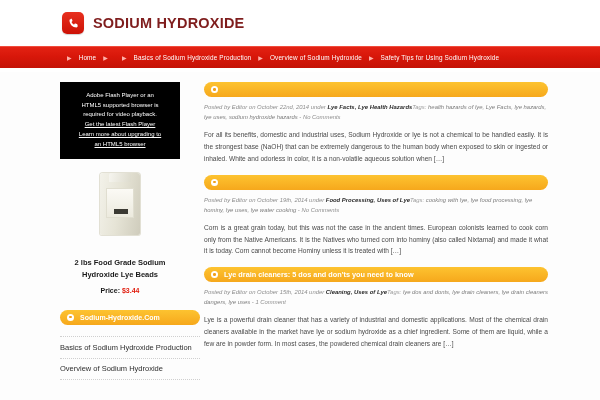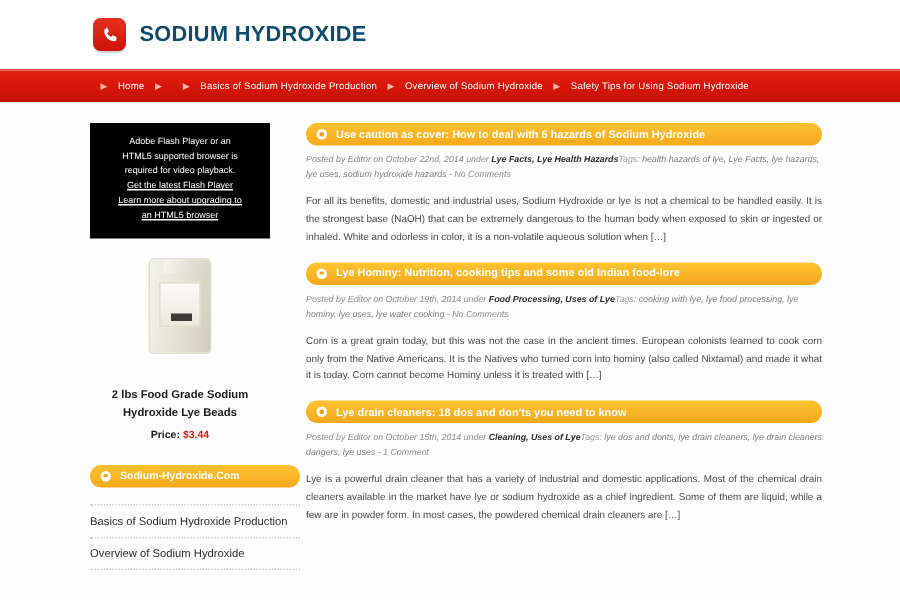--- a/index.html
+++ b/index.html
@@ -29,21 +29,21 @@
     width: 22px; height: 22px;
     border-radius: 5px;
     background: linear-gradient(180deg,#e8301f 0%, #cc1206 100%);
     display: flex; align-items: center; justify-content: center;
     flex: 0 0 auto;
     box-shadow: 0 1px 1px rgba(0,0,0,.18);
   }
   .logo-mark svg { display:block; }
   .site-title {
     margin-left: 9px;
-    color: #0c4a6e;
+    color: #7f1d1d;
     font-size: 14.5px;
     font-weight: bold;
     letter-spacing: .2px;
     white-space: nowrap;
   }
 
   
   .navbar {
     height: 22px;
     background: linear-gradient(180deg,#e32213 0%, #d8170a 45%, #c41206 100%);
@@ -320,47 +320,45 @@
 
     </div>
 
     <div class="content">
 
       <div class="post">
         <div class="post-title-bar">
           <span class="post-bullet">
               <i></i>
             </span>
-          <span class="post-title">Use caution as cover: How to deal with 6 hazards of Sodium Hydroxide</span>
         </div>
         <div class="post-meta">
           <span>Posted by Editor on October 22nd, 2014 under </span><span class="cat">Lye Facts, Lye Health Hazards</span><span class="taglabel">Tags: </span><span class="tags">health hazards of lye, Lye Facts, lye hazards, lye uses, sodium hydroxide hazards</span><span class="comments"> - No Comments</span>
         </div>
         <div class="post-excerpt">For all its benefits, domestic and industrial uses, Sodium Hydroxide or lye is not a chemical to be handled easily. It is the strongest base (NaOH) that can be extremely dangerous to the human body when exposed to skin or ingested or inhaled. White and odorless in color, it is a non-volatile aqueous solution when […]</div>
       </div>
 
       <div class="post">
         <div class="post-title-bar">
           <span class="post-bullet">
               <i></i>
             </span>
-          <span class="post-title">Lye Hominy: Nutrition, cooking tips and some old Indian food-lore</span>
         </div>
         <div class="post-meta">
           <span>Posted by Editor on October 19th, 2014 under </span><span class="cat">Food Processing, Uses of Lye</span><span class="taglabel">Tags: </span><span class="tags">cooking with lye, lye food processing, lye hominy, lye uses, lye water cooking</span><span class="comments"> - No Comments</span>
         </div>
         <div class="post-excerpt">Corn is a great grain today, but this was not the case in the ancient times. European colonists learned to cook corn only from the Native Americans. It is the Natives who turned corn into hominy (also called Nixtamal) and made it what it is today. Corn cannot become Hominy unless it is treated with […]</div>
       </div>
 
       <div class="post">
         <div class="post-title-bar">
           <span class="post-bullet">
               <i></i>
             </span>
-          <span class="post-title">Lye drain cleaners: 18 dos and don'ts you need to know</span>
+          <span class="post-title">Lye drain cleaners: 5 dos and don'ts you need to know</span>
         </div>
         <div class="post-meta">
           <span>Posted by Editor on October 15th, 2014 under </span><span class="cat">Cleaning, Uses of Lye</span><span class="taglabel">Tags: </span><span class="tags">lye dos and donts, lye drain cleaners, lye drain cleaners dangers, lye uses</span><span class="comments"> - 1 Comment</span>
         </div>
         <div class="post-excerpt">Lye is a powerful drain cleaner that has a variety of industrial and domestic applications. Most of the chemical drain cleaners available in the market have lye or sodium hydroxide as a chief ingredient. Some of them are liquid, while a few are in powder form. In most cases, the powdered chemical drain cleaners are […]</div>
       </div>
 
 
     </div>
   </div>

